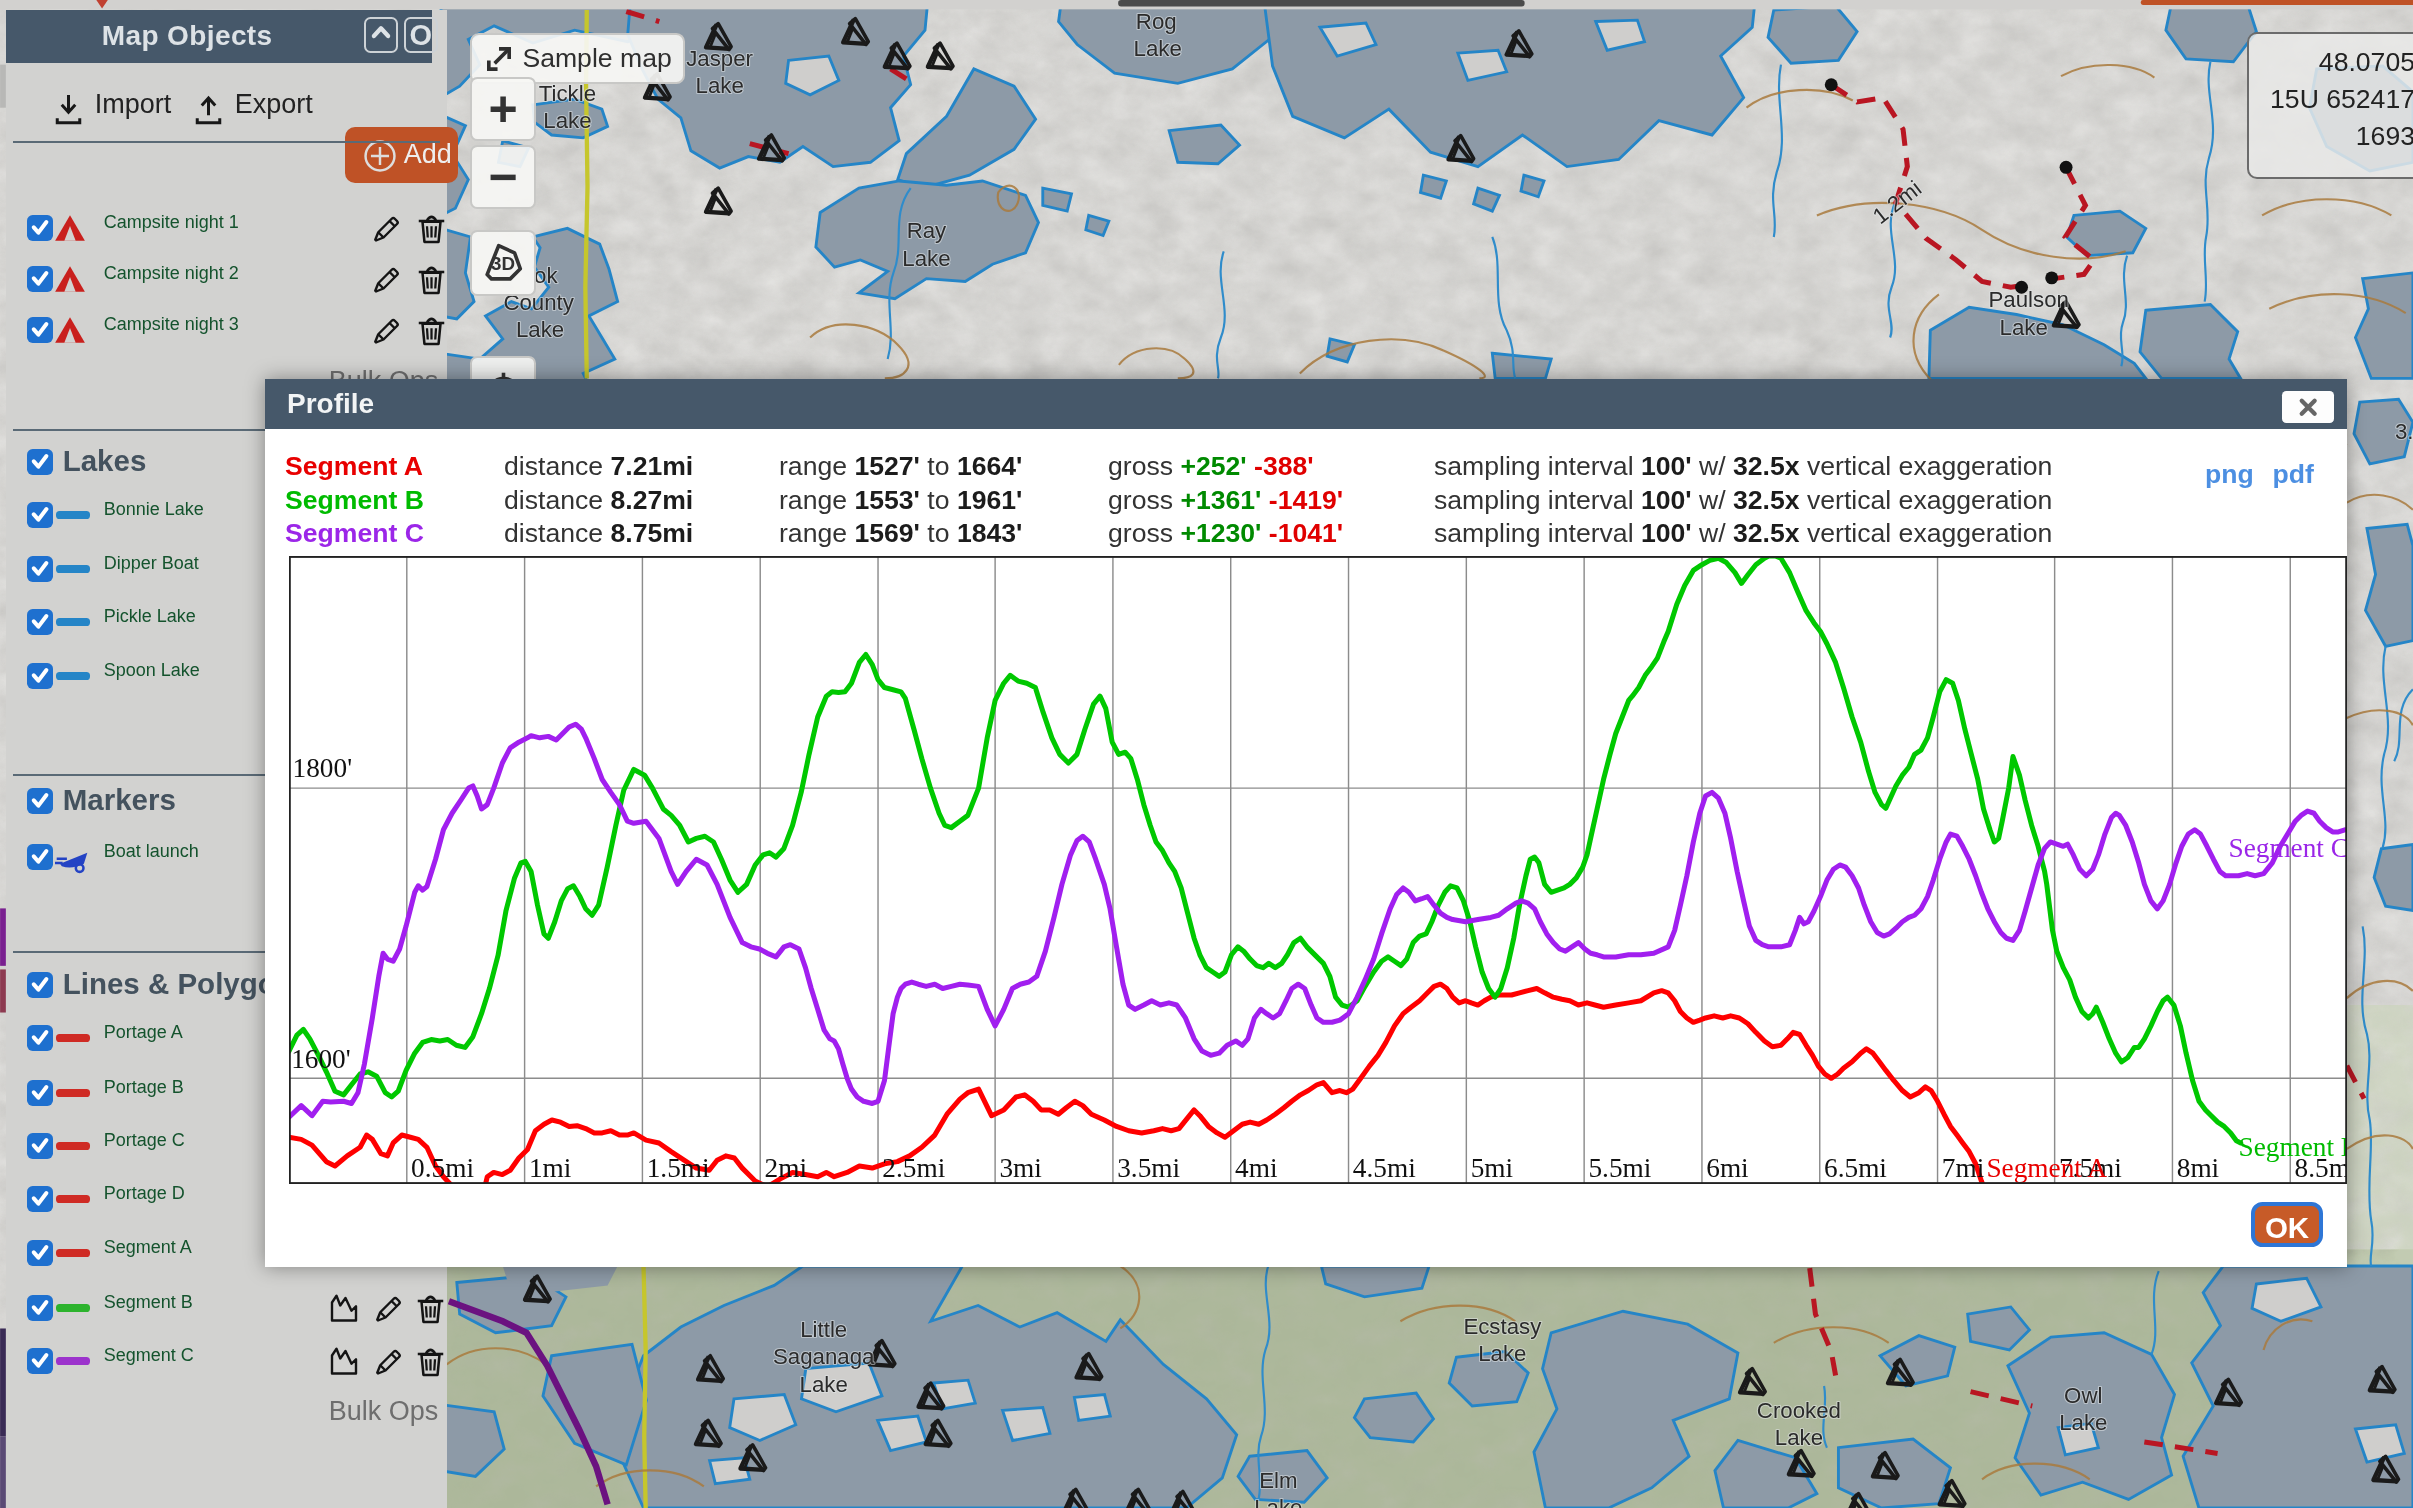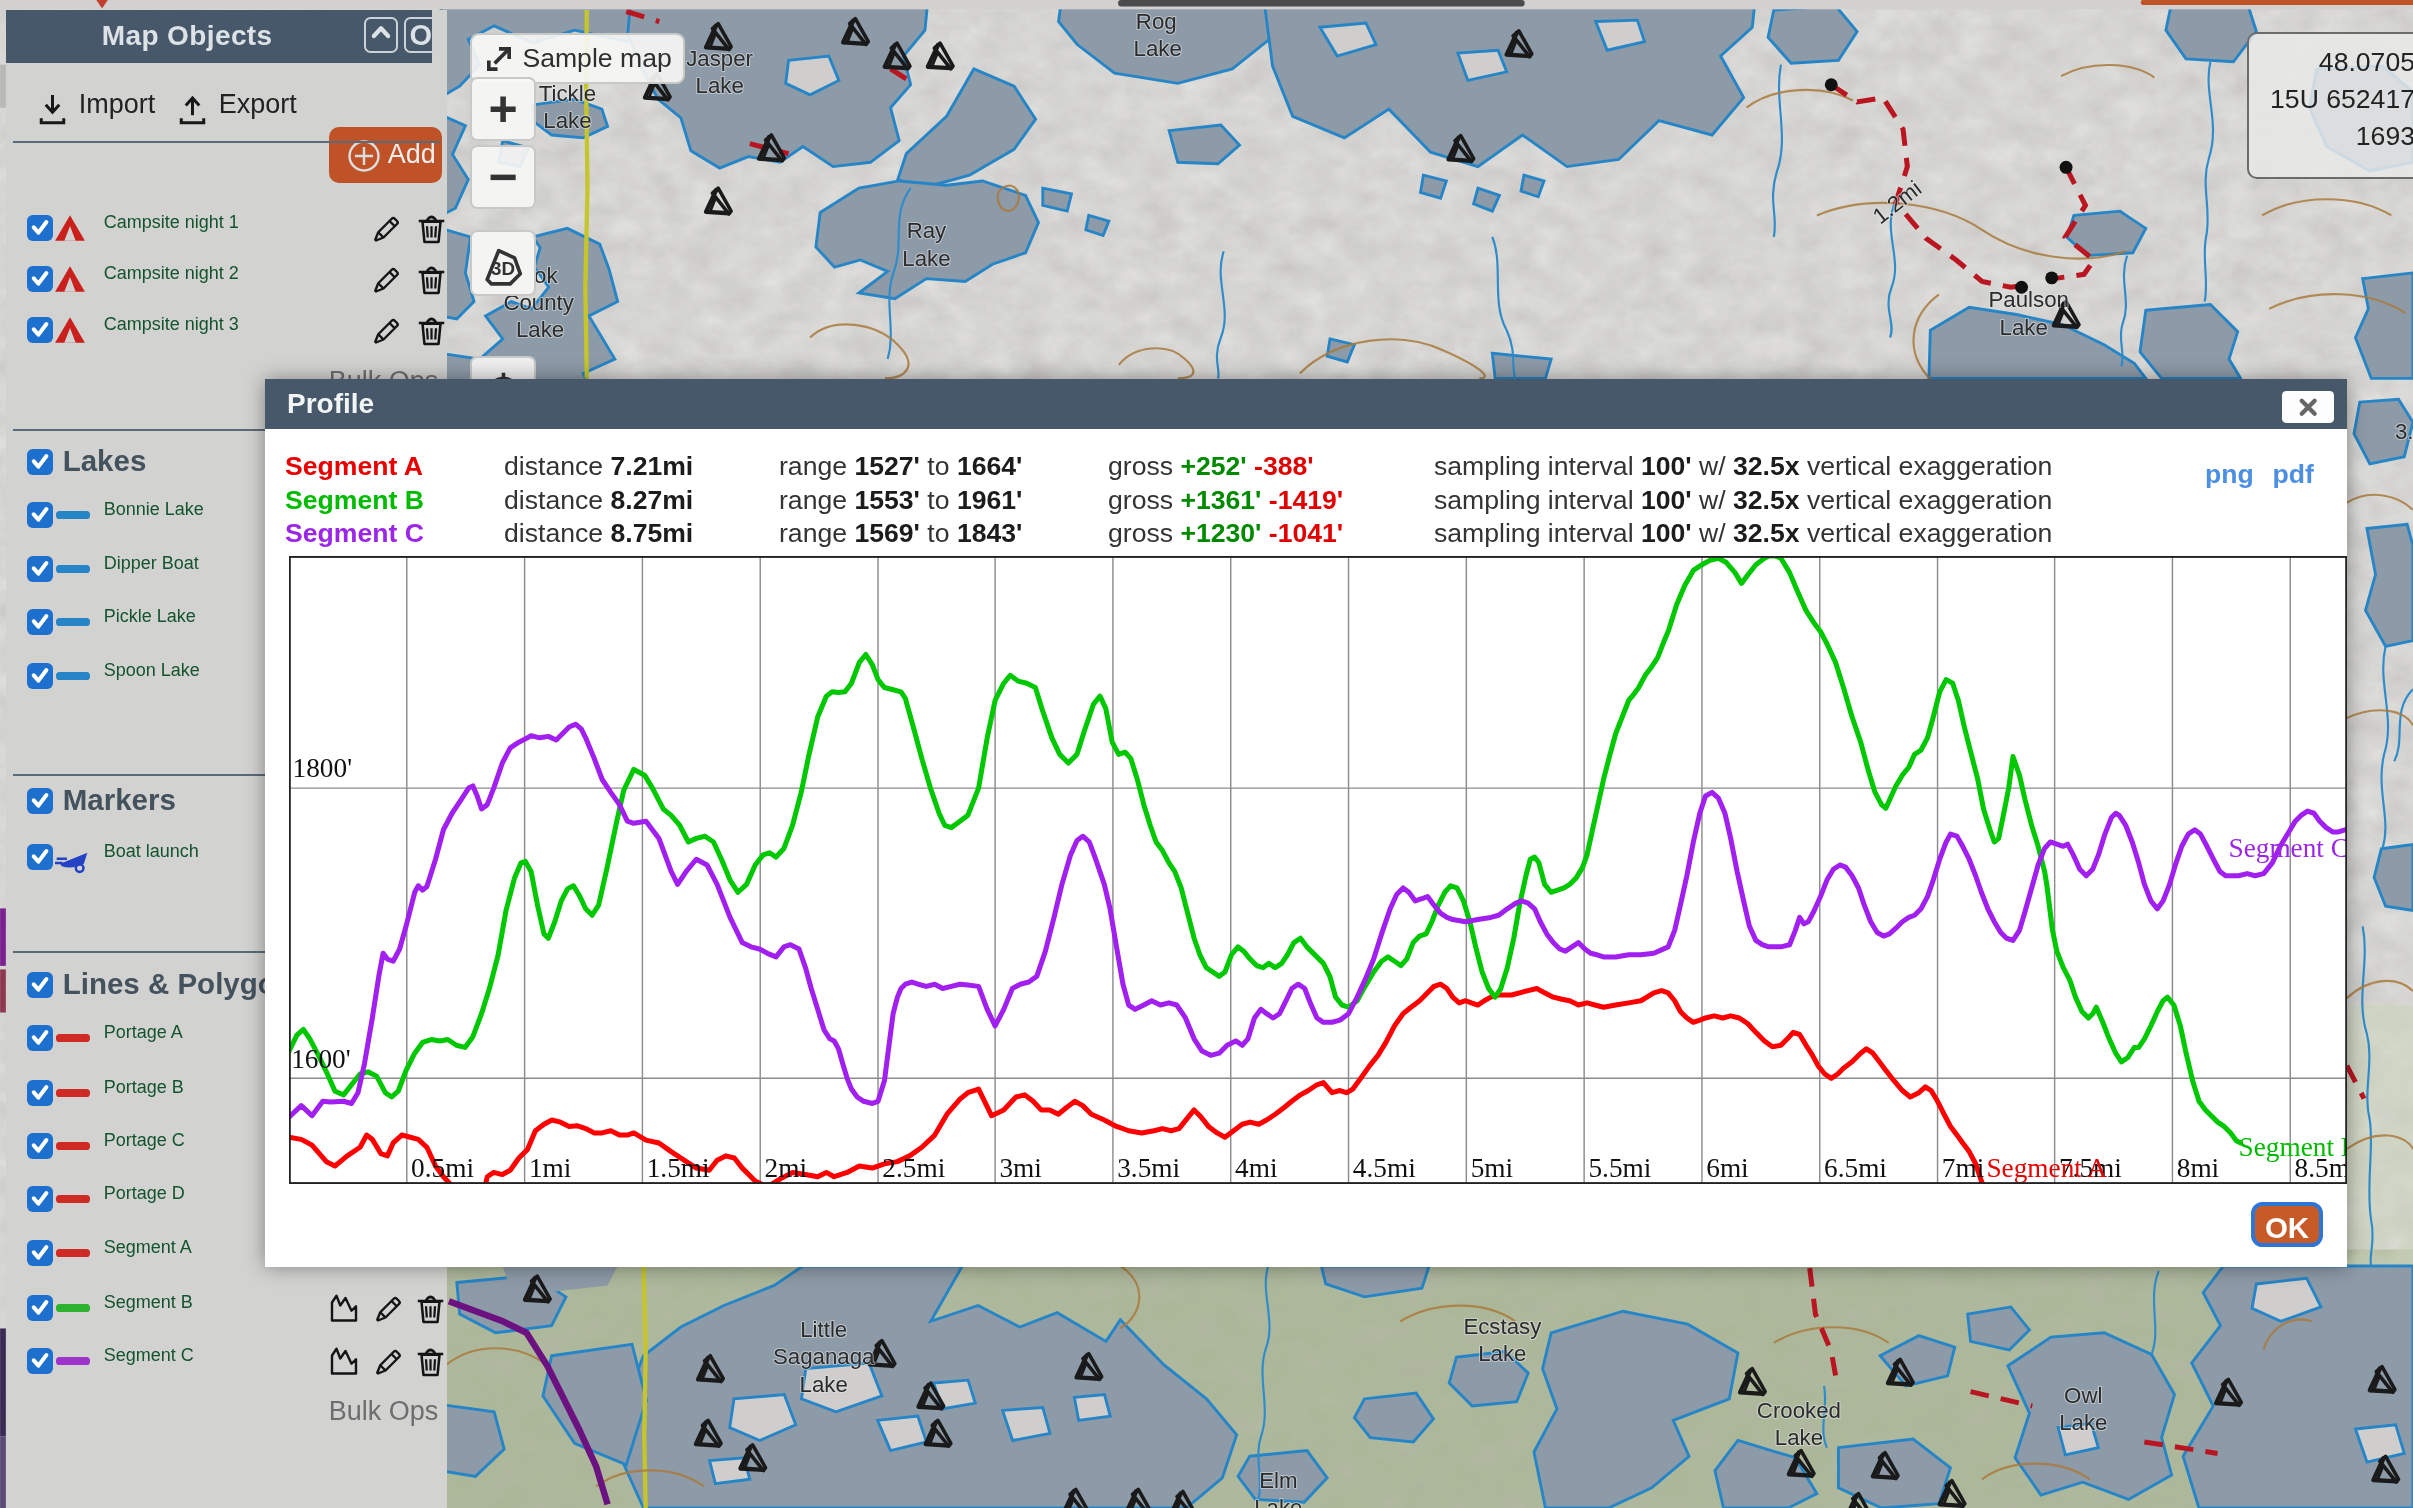--- a/index.html
+++ b/index.html
@@ -13,21 +13,21 @@
   #coordbox{position:absolute;left:2247px;top:32px;width:215px;height:147px;background:rgba(233,233,231,0.85);
     border:2.2px solid #6b6b6b;border-radius:10px;color:#222;font-size:26.6px;text-align:right;
     padding:10px 0 0 0;box-sizing:border-box;line-height:37px;}
   #coordbox div{padding-right:45px;white-space:nowrap;}
   
   #sidebar{position:absolute;left:5.7px;top:10px;width:441px;height:1498px;background:#d2d2d0;}
   #sbheader{position:absolute;left:0;top:0;width:426px;height:53px;background:#46586a;color:#dde2e6;}
   #sbheader .title{position:absolute;left:96px;top:10px;font-size:28px;font-weight:bold;letter-spacing:0.4px;}
   .hbtn{position:absolute;top:7.2px;width:30px;height:32px;border:2.2px solid #cdd2d6;border-radius:6.5px;
     color:#dde2e6;text-align:center;}
-  #toolrow{position:absolute;left:0;top:53px;width:441px;height:88px;}
+  #toolrow{position:absolute;left:16px;top:53px;width:441px;height:88px;}
   .toolitem{position:absolute;top:26px;font-size:27px;color:#222;}
   #addbtn{position:absolute;left:323px;top:21px;width:113px;height:56px;background:#bf5226;border-radius:10px;
     color:#eee;font-size:29px;margin-top:43px;}
   .sep{position:absolute;left:7.2px;width:427px;height:0px;border-top:2.2px solid #5a6a76;}
   .crow{position:absolute;left:0;width:441px;height:50px;}
   .cb{position:absolute;left:21px;top:50%;margin-top:-13px;width:26px;height:26px;background:#1e70cf;border-radius:5.7px;}
   .cb svg{position:absolute;left:2.2px;top:2.9px;}
   .slabel{position:absolute;left:57px;top:50%;margin-top:-18px;font-size:29.5px;font-weight:bold;color:#44525e;white-space:nowrap;}
   .ilabel{position:absolute;left:98px;top:50%;margin-top:-16.5px;font-size:18px;color:#14532d;white-space:nowrap;}
   .ricon{position:absolute;top:50%;}
@@ -316,21 +316,21 @@
 
   <div class="mapbtn" style="left:470px;top:33px;width:211px;height:47px;border-radius:8.6px;font-size:26.6px;color:#2f2f2f;">
     <svg width="32" height="32" viewBox="0 0 44 44" style="margin-right:7.2px">
       <path d="M8 24 v12 h12" fill="none" stroke="#2f2f2f" stroke-width="5"></path>
       <path d="M16 28 L36 8" stroke="#2f2f2f" stroke-width="5"></path>
       <path d="M22 8 h14 v14" fill="none" stroke="#2f2f2f" stroke-width="5"></path>
     </svg>
     Sample map</div>
   <div class="mapbtn" style="left:470px;top:77px;width:62px;height:60px;font-size:50px;font-weight:bold;">+</div>
   <div class="mapbtn" style="left:470px;top:145px;width:62px;height:60px;font-size:50px;font-weight:bold;">−</div>
-  <div class="mapbtn" style="left:470px;top:230px;width:62px;height:62px;align-items:flex-end;">
+  <div class="mapbtn" style="left:470px;top:230px;width:62px;height:62px;">
     <svg width="52" height="52" viewBox="0 0 72 72">
       <path d="M14 52 L30 12 L52 22 L60 44 L46 58 L20 58 Z" fill="none" stroke="#333" stroke-width="5" stroke-linejoin="round"></path>
       <text x="36" y="46" font-size="26" font-weight="bold" fill="#333" text-anchor="middle" font-family="Liberation Sans">3D</text>
     </svg>
   </div>
   <div class="mapbtn" style="left:470px;top:356px;width:62px;height:60px;">
     <svg width="43" height="43" viewBox="0 0 60 60">
         <circle cx="30" cy="38" r="22" fill="none" stroke="#333" stroke-width="5"></circle>
         <line x1="30" y1="8" x2="30" y2="22" stroke="#333" stroke-width="5"></line>
       </svg>

